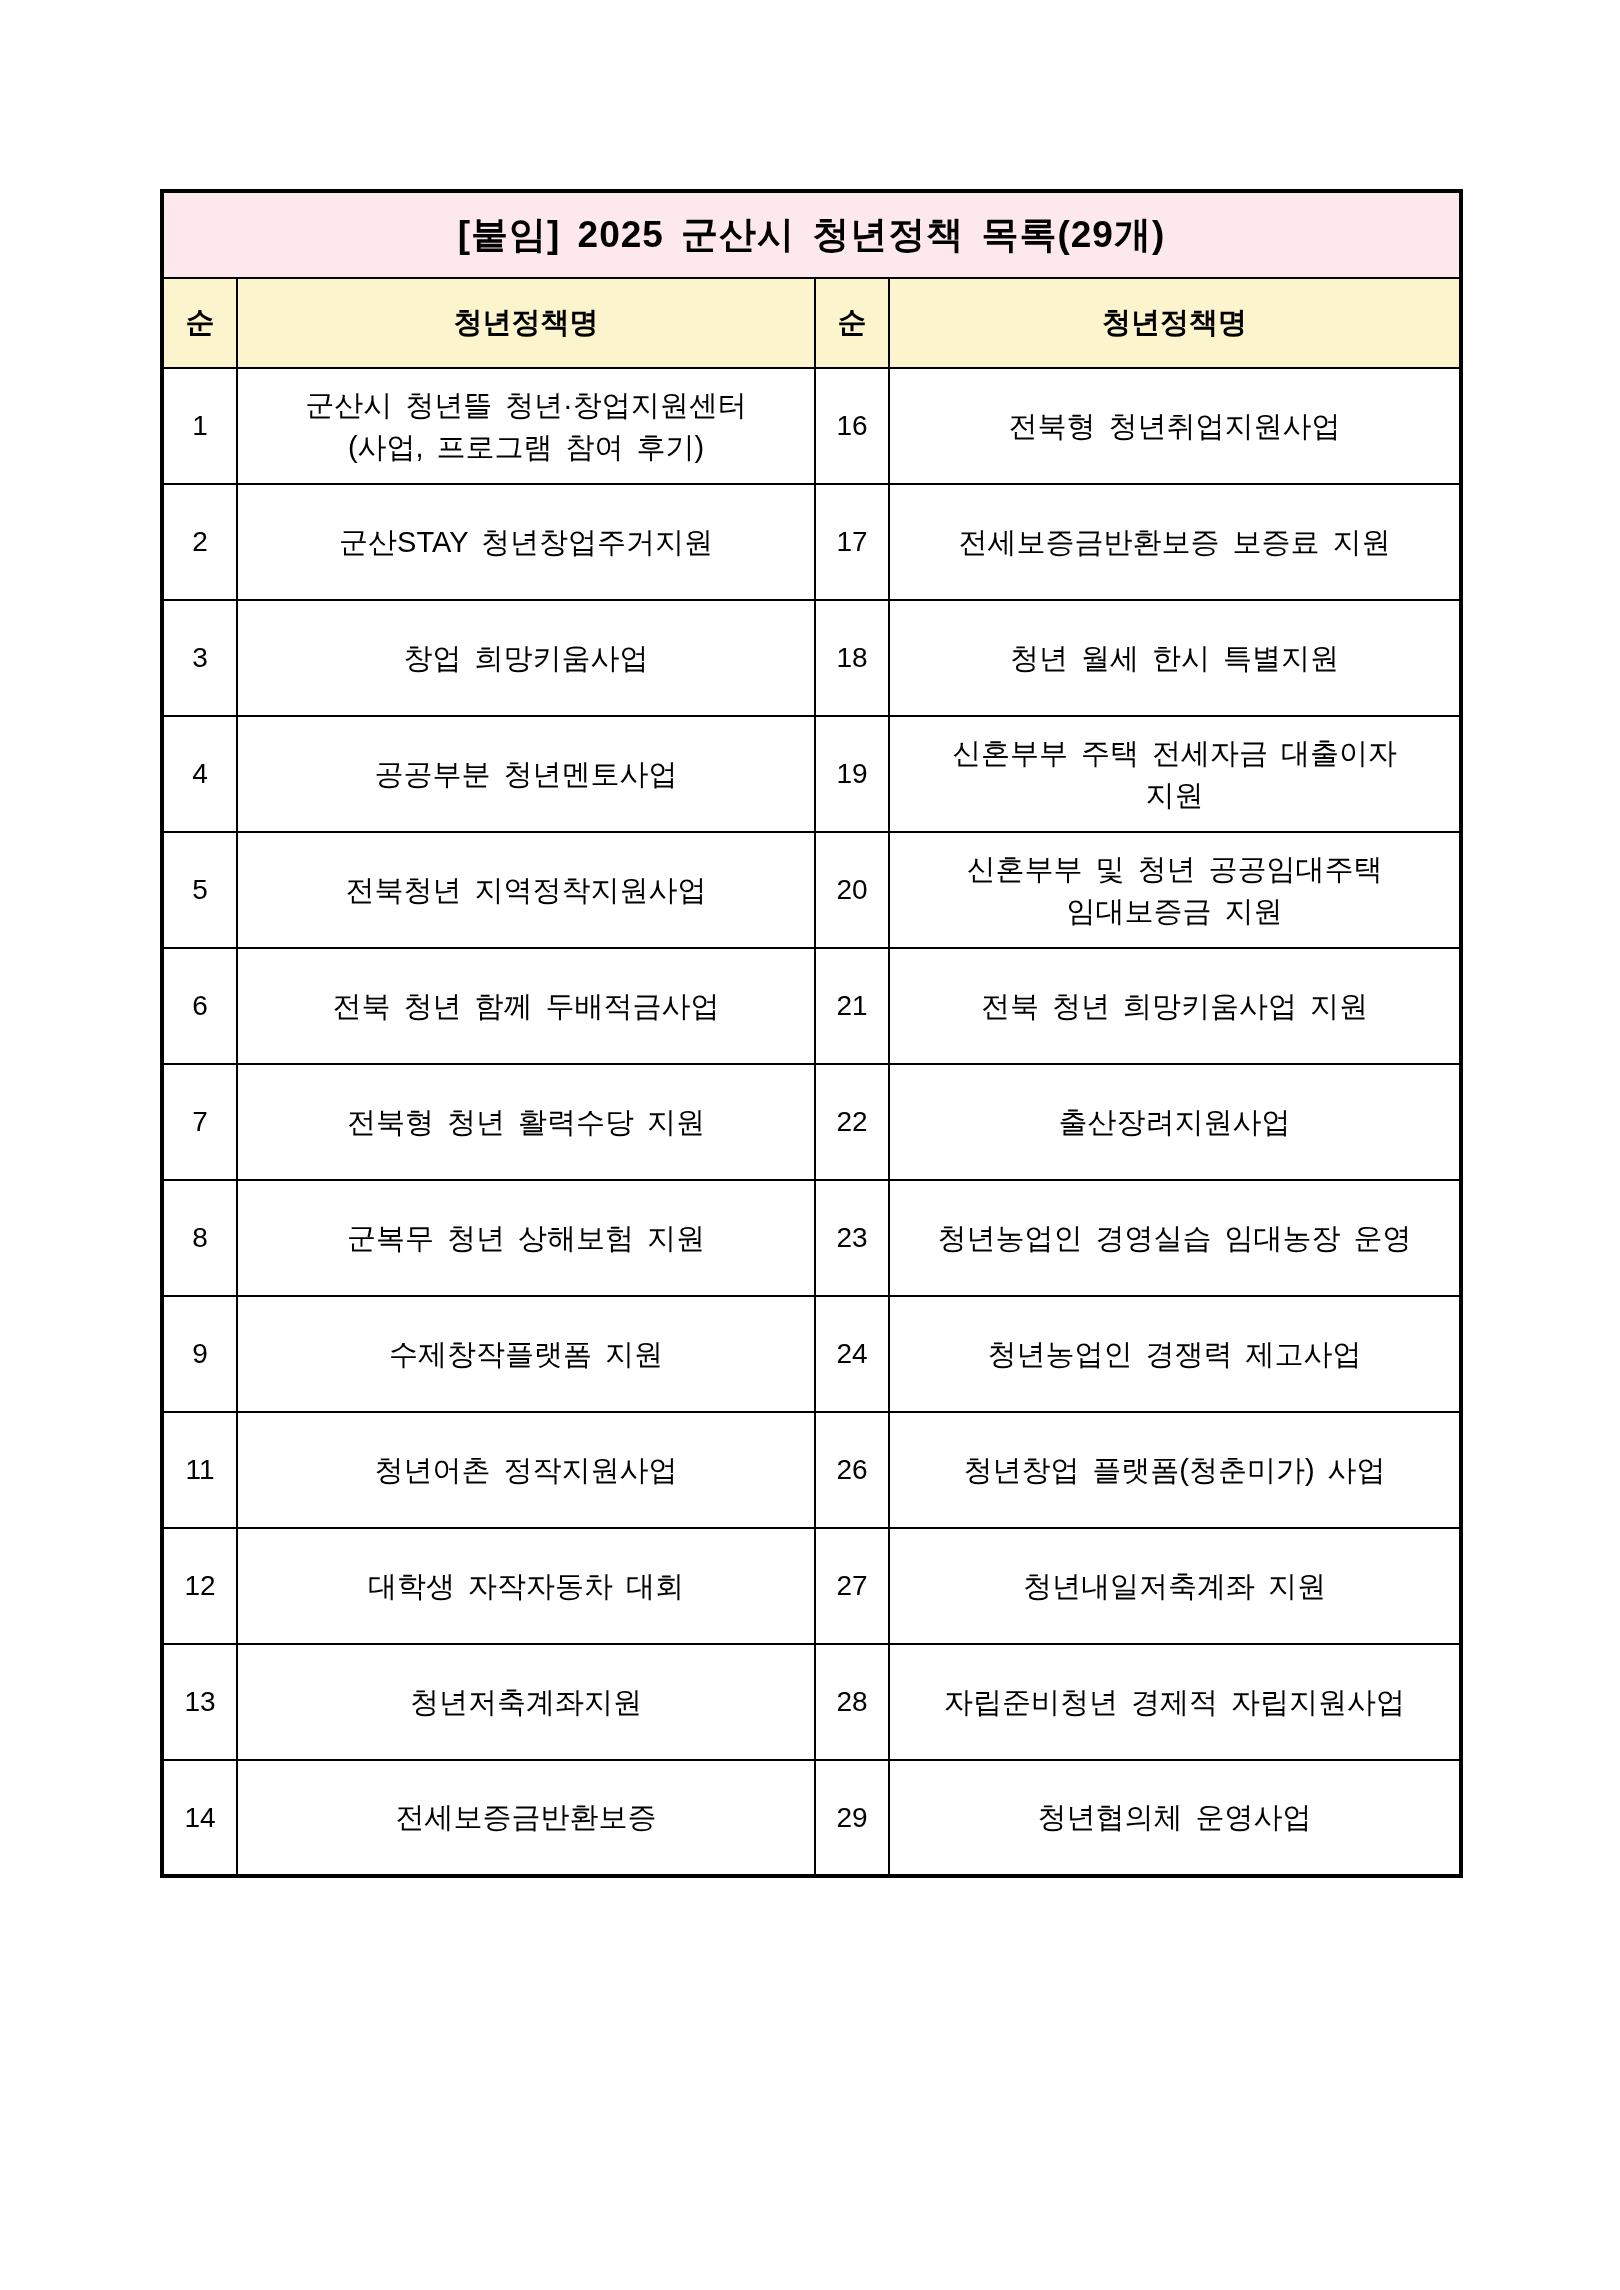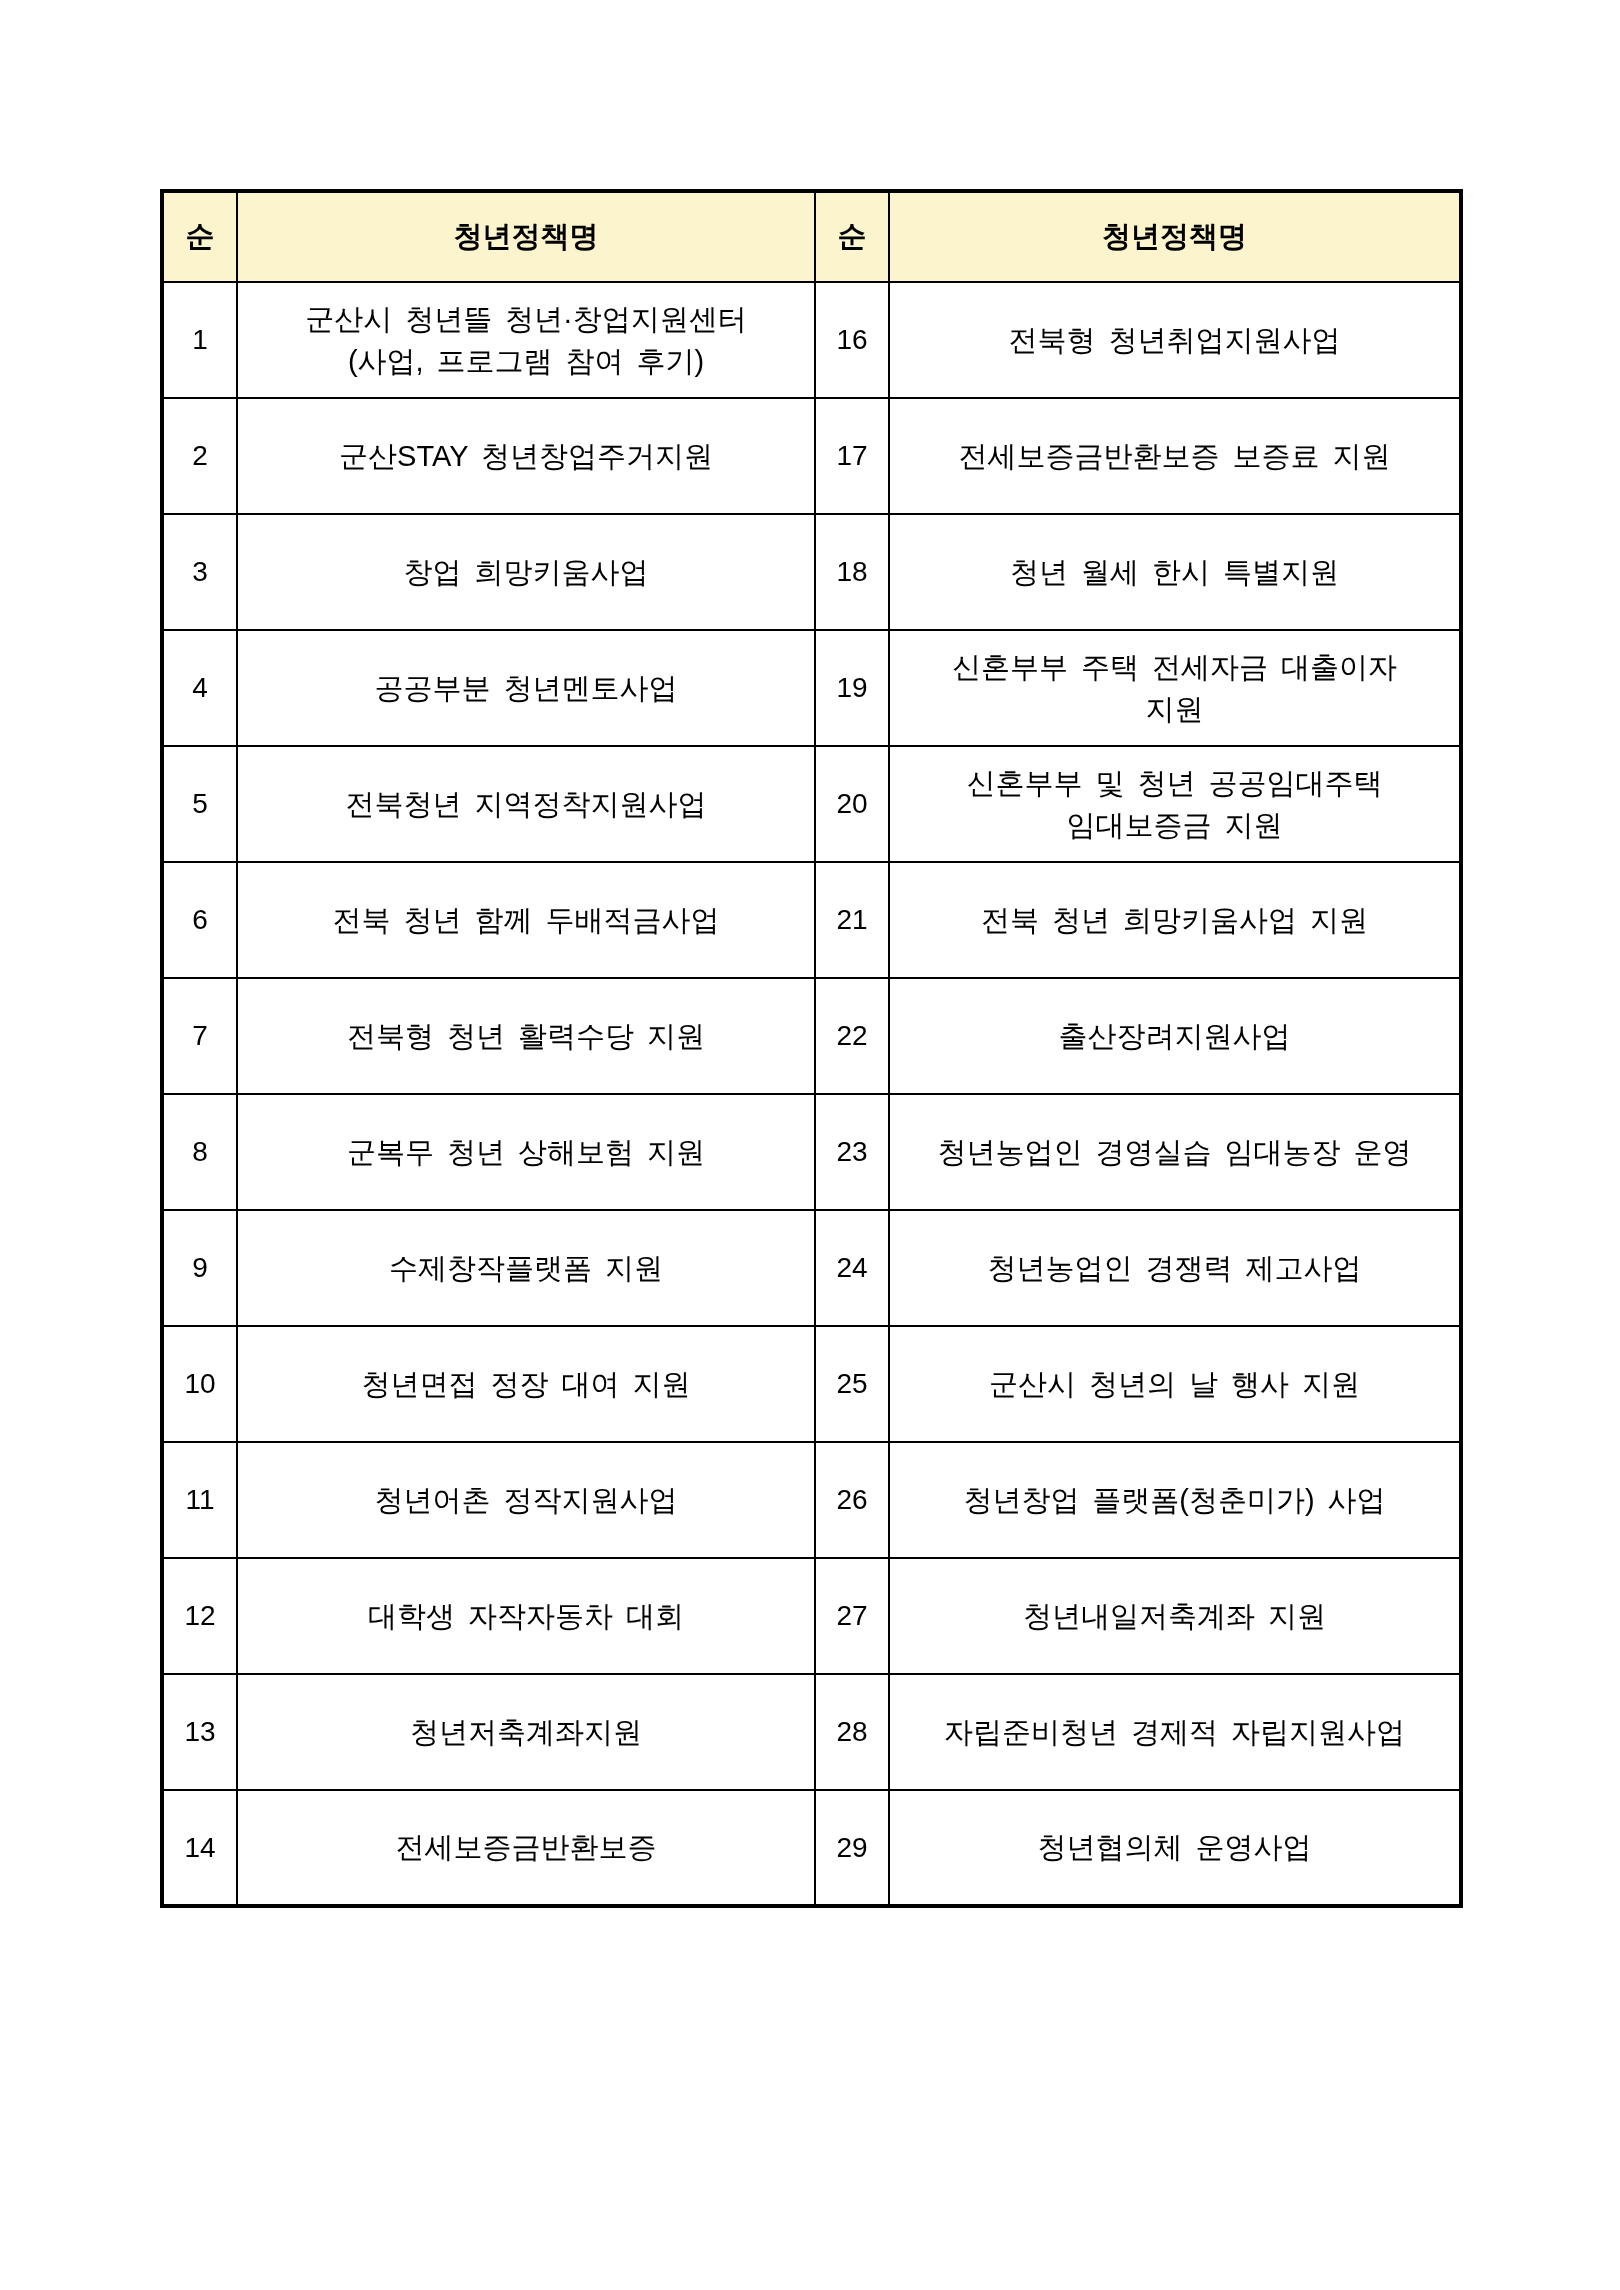--- a/index.html
+++ b/index.html
@@ -60,20 +60,23 @@
 <div class="page">
   <table class="policy">
     <colgroup>
       <col style="width:75px">
       <col style="width:578px">
       <col style="width:74px">
       <col style="width:572px">
     </colgroup>
     <tbody>
       <tr>
+        <td class="title-cell" colspan="4">[붙임] 2025 군산시 청년정책 목록(29개)</td>
+      </tr>
+      <tr>
         <td class="header-cell">순</td>
         <td class="header-cell">청년정책명</td>
         <td class="header-cell">순</td>
         <td class="header-cell">청년정책명</td>
       </tr>
 
       <tr class="data-row">
         <td class="num-cell">1</td>
         <td class="name-cell">군산시 청년뜰 청년·창업지원센터
 (사업, 프로그램 참여 후기)</td>
@@ -124,26 +127,20 @@
         <td class="num-cell">23</td>
         <td class="name-cell">청년농업인 경영실습 임대농장 운영</td>
       </tr>
       <tr class="data-row">
         <td class="num-cell">9</td>
         <td class="name-cell">수제창작플랫폼 지원</td>
         <td class="num-cell">24</td>
         <td class="name-cell">청년농업인 경쟁력 제고사업</td>
       </tr>
       <tr class="data-row">
-        <td class="num-cell">10</td>
-        <td class="name-cell">청년면접 정장 대여 지원</td>
-        <td class="num-cell">25</td>
-        <td class="name-cell">군산시 청년의 날 행사 지원</td>
-      </tr>
-      <tr class="data-row">
         <td class="num-cell">11</td>
         <td class="name-cell">청년어촌 정작지원사업</td>
         <td class="num-cell">26</td>
         <td class="name-cell">청년창업 플랫폼(청춘미가) 사업</td>
       </tr>
       <tr class="data-row">
         <td class="num-cell">12</td>
         <td class="name-cell">대학생 자작자동차 대회</td>
         <td class="num-cell">27</td>
         <td class="name-cell">청년내일저축계좌 지원</td>

